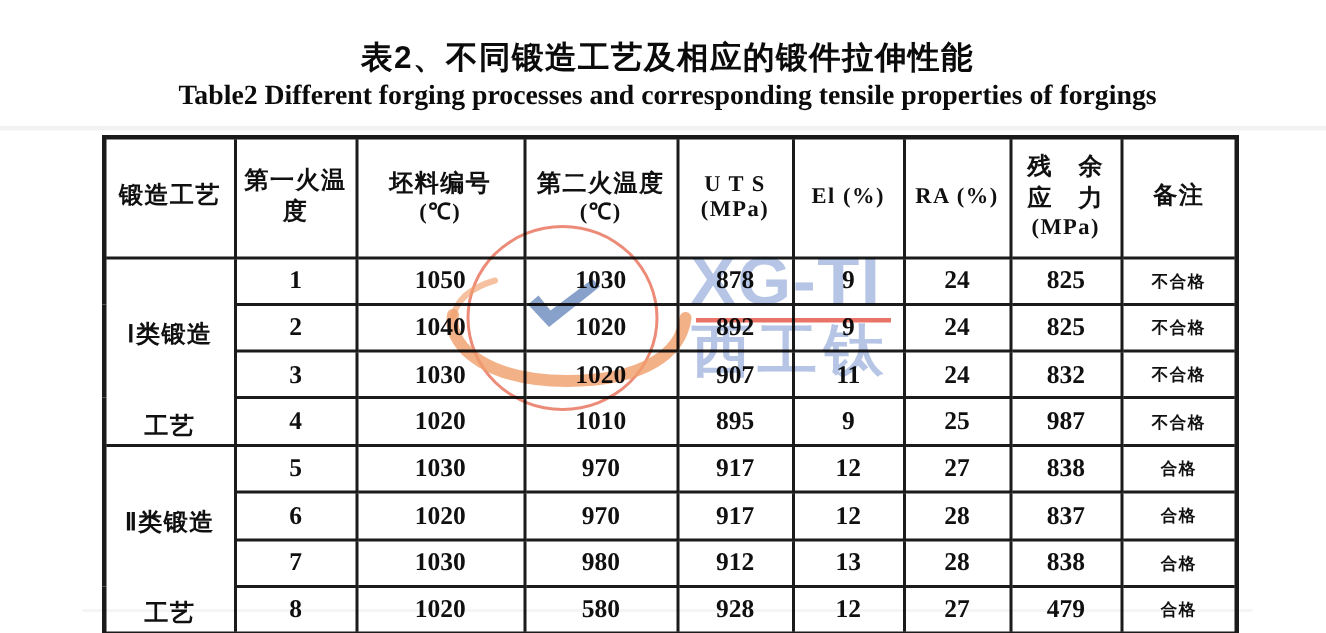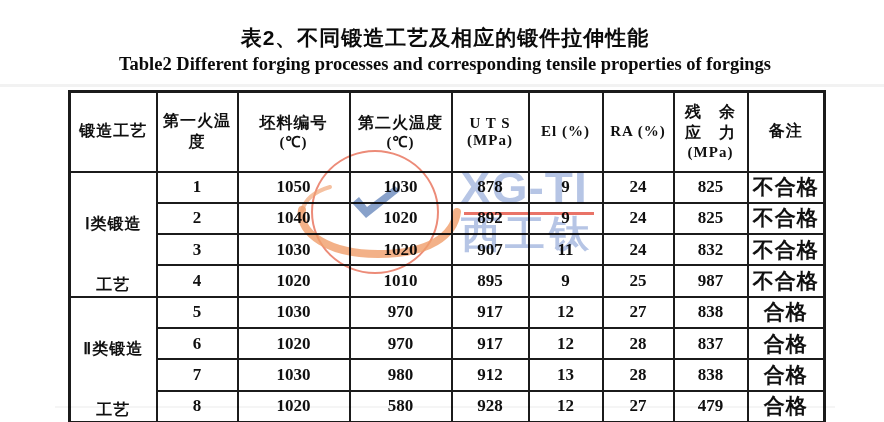--- a/index.html
+++ b/index.html
@@ -22,21 +22,21 @@
     border:3px solid #1b1b1b;
   }
   table.data th,table.data td{
     border:2px solid #1b1b1b;text-align:center;vertical-align:middle;padding:0;
   }
   thead tr{height:80px;}
   tbody tr{height:29px;}
   .h-cn{font-weight:bold;font-size:16px;line-height:1.3;letter-spacing:1px;}
   .h-en{font-family:"Liberation Serif",serif;font-weight:bold;font-size:15px;line-height:1.15;letter-spacing:1px;}
   .num{font-family:"Liberation Serif",serif;font-weight:bold;font-size:17px;}
-  .cn-cell{font-weight:bold;font-size:21px;letter-spacing:1px;}
+  .cn-cell{font-weight:bold;font-size:11px;letter-spacing:1px;}
   .group-cell div{font-weight:bold;font-size:16px;line-height:1.35;letter-spacing:1px;margin-top:40px;}
   
   .wm{position:absolute;left:0;top:0;width:768px;height:422px;pointer-events:none;mix-blend-mode:multiply;}
   .wm-circle{
     position:absolute;left:311px;top:150px;width:124px;height:120px;
     border:2px solid rgba(230,100,75,0.75);border-radius:50%;
   }
   .wm-swoosh{position:absolute;left:288px;top:178px;}
   .wm-check{position:absolute;left:350px;top:185px;}
   .wm-latin{

